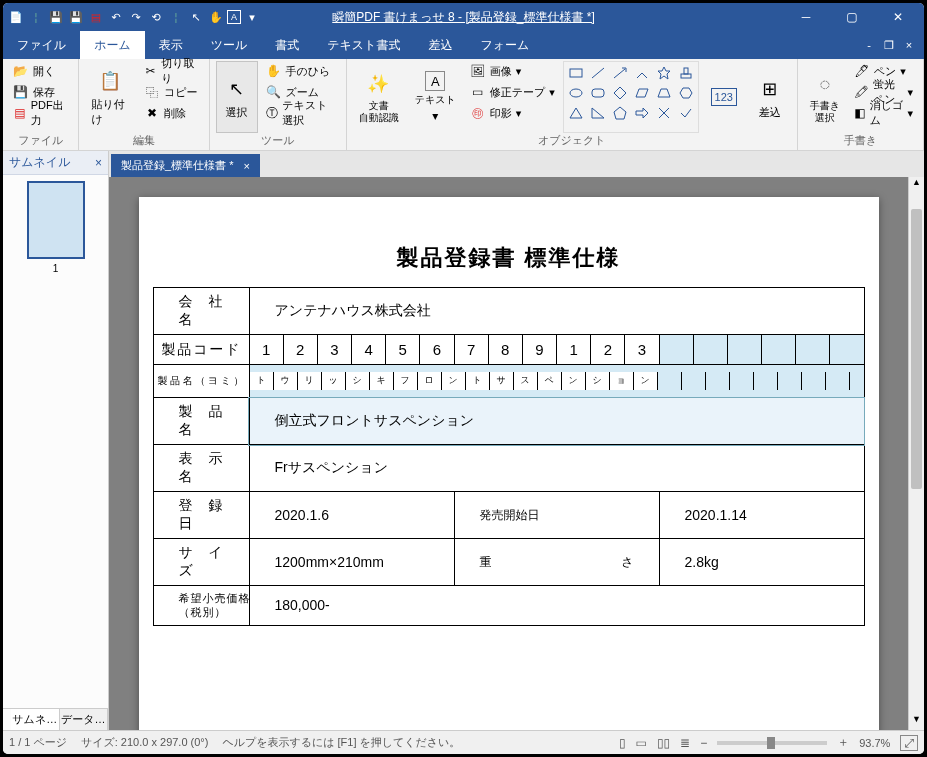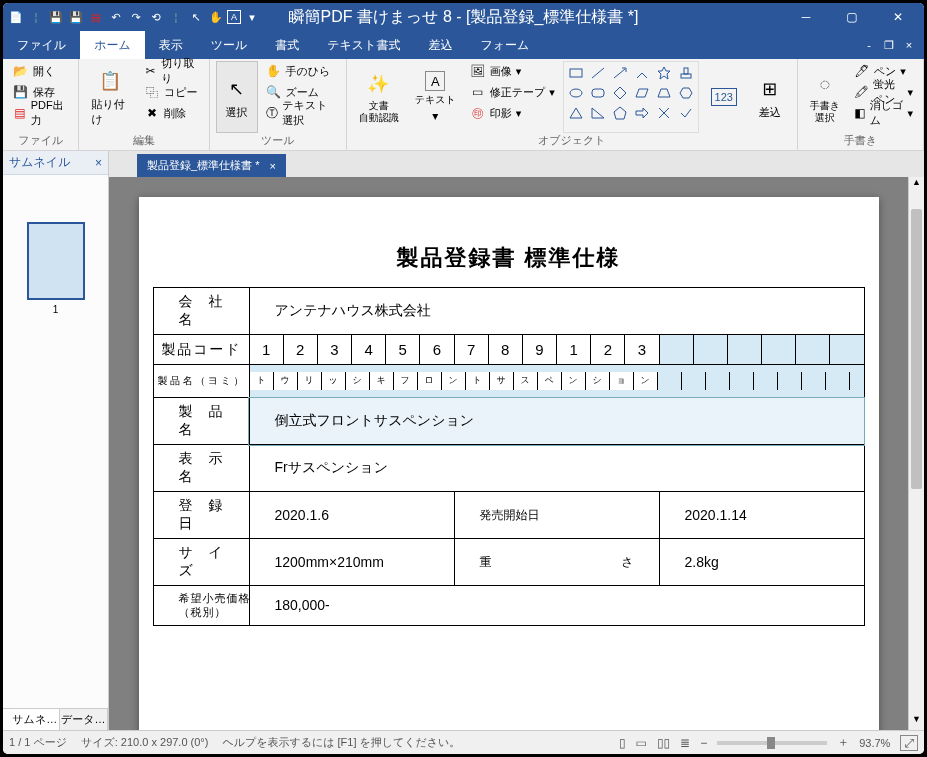--- a/index.html
+++ b/index.html
@@ -3,21 +3,21 @@
 <meta charset="utf-8">
 <style>
 * { box-sizing: border-box; margin: 0; padding: 0; }
 body { font-family: "Meiryo UI", "Yu Gothic UI", sans-serif; font-size: 12px; background: #000; }
 .app-window { width: 927px; height: 757px; background: #fff; border: 3px solid #000; border-radius: 8px; overflow: hidden; display: flex; flex-direction: column; }
 
 
 .title-bar { background: #2b579a; color: #fff; height: 28px; display: flex; align-items: center; position: relative; }
 .qat { display: flex; gap: 2px; padding: 0 4px; align-items: center; }
 .qat-btn { width: 18px; height: 18px; display: flex; align-items: center; justify-content: center; cursor: pointer; font-size: 11px; }
-.title-text { position: absolute; left: 50%; transform: translateX(-50%); font-size: 16px; }
+.title-text { position: absolute; left: 50%; transform: translateX(-50%); font-size: 12px; text-decoration: underline; }
 .win-controls { margin-left: auto; display: flex; gap: 2px; padding-right: 4px; }
 .win-btn { width: 44px; height: 24px; display: flex; align-items: center; justify-content: center; cursor: pointer; color: #fff; }
 
 
 .menu-bar { background: #2b579a; color: #fff; height: 28px; display: flex; }
 .menu-item { padding: 0 14px; display: flex; align-items: center; font-size: 12px; cursor: pointer; }
 .menu-item.active { background: #fff; color: #2b579a; }
 .mdi-controls { margin-left: auto; display: flex; align-items: center; gap: 2px; padding-right: 6px; font-size: 11px; }
 .mdi-btn { width: 18px; height: 16px; display: flex; align-items: center; justify-content: center; cursor: pointer; }
 
@@ -32,32 +32,32 @@
 .ribbon-icon { width: 16px; height: 16px; display: inline-flex; align-items: center; justify-content: center; font-size: 12px; }
 .ribbon-icon-big { width: 28px; height: 28px; display: flex; align-items: center; justify-content: center; font-size: 18px; }
 
 
 .shape-grid { display: grid; grid-template-columns: repeat(6, 20px); grid-template-rows: repeat(3, 18px); gap: 2px; padding: 2px; }
 .shape-cell { border: 1px solid transparent; display: flex; align-items: center; justify-content: center; cursor: pointer; }
 .shape-cell svg { width: 14px; height: 14px; }
 
 
 .workspace { flex: 1; display: flex; min-height: 0; background: #e6e6e6; }
-.side-panel { width: 106px; background: #fcfcfc; border-right: 1px solid #ccc; display: flex; flex-direction: column; gap: 41px; }
+.side-panel { width: 106px; background: #fcfcfc; border-right: 1px solid #ccc; display: flex; flex-direction: column; }
 .side-header { background: #eaeef5; border-bottom: 1px solid #d0d7e5; padding: 3px 6px; color: #2b579a; font-size: 12px; display: flex; justify-content: space-between; align-items: center; }
 .side-close { cursor: pointer; }
 .thumb-strip { flex: 1; padding: 6px; display: flex; flex-direction: column; align-items: center; gap: 4px; }
 .thumb-page { width: 58px; height: 78px; border: 2px solid #2b579a; background: #cfe3f2; }
 .thumb-pagenum { font-size: 10px; }
 .side-tabs { display: flex; border-top: 1px solid #ccc; }
 .side-tab { flex: 1; font-size: 11px; padding: 3px 0; text-align: center; cursor: pointer; background: #f0f0f0; border-right: 1px solid #ccc; }
 .side-tab.active { background: #fff; margin-left: 8px; }
 
 .doc-area { flex: 1; display: flex; flex-direction: column; position: relative; }
-.doc-tabs { background: #e6e6e6; height: 26px; display: flex; align-items: flex-end; padding-left: 2px; margin-left: 26px; }
+.doc-tabs { background: #e6e6e6; height: 26px; display: flex; align-items: flex-end; padding-left: 2px; }
 .doc-tab { background: #2b579a; color: #fff; padding: 4px 10px; font-size: 11px; display: flex; gap: 10px; align-items: center; cursor: pointer; }
 .doc-tab-close { cursor: pointer; }
 .doc-canvas { flex: 1; overflow: auto; background: #808080; position: relative; padding: 20px 24px; }
 .page { background: #fff; width: 740px; min-height: 560px; margin: 0 auto; box-shadow: 0 2px 8px rgba(0,0,0,0.4); padding: 30px 14px 0 14px; }
 .scrollbar-v { width: 16px; background: #f0f0f0; border-left: 1px solid #ccc; display: flex; flex-direction: column; }
 .scrollbar-thumb { background: #c0c0c0; margin: 16px 2px; height: 280px; border-radius: 2px; }
 
 
 .doc-title { text-align: center; font-size: 22px; font-weight: bold; padding: 16px 0 14px; letter-spacing: 2px; }
 .form-tbl { width: 100%; border-collapse: collapse; table-layout: fixed; }

